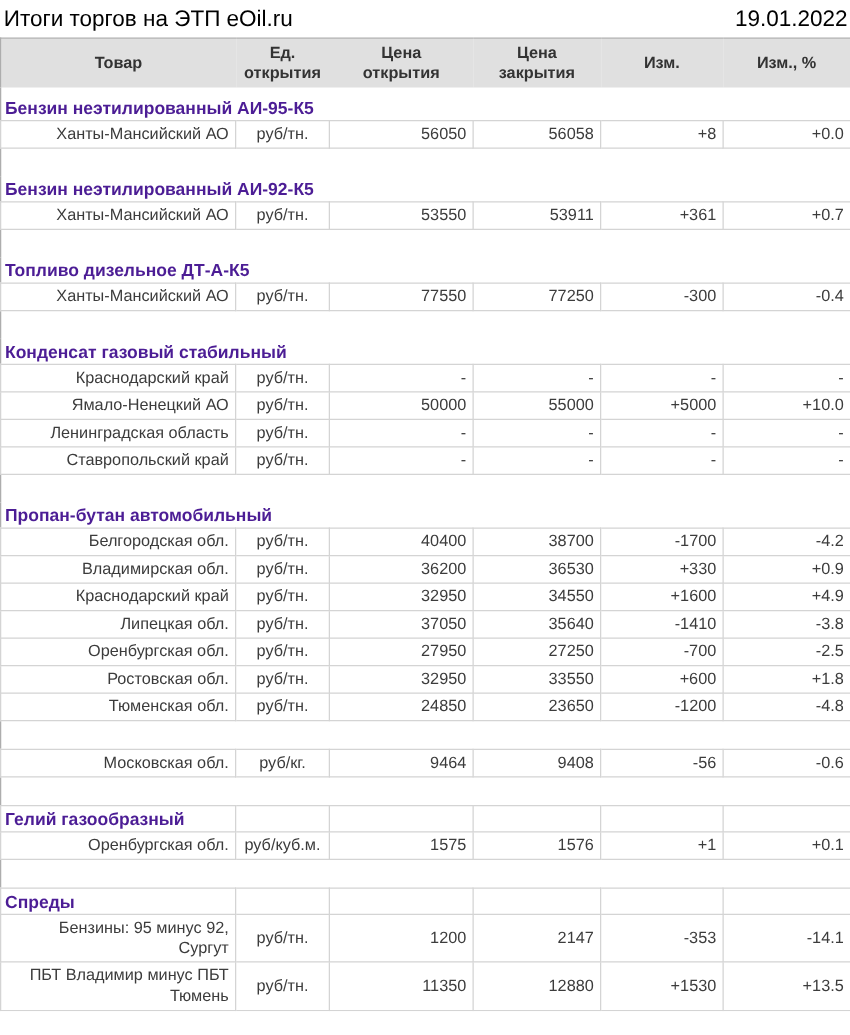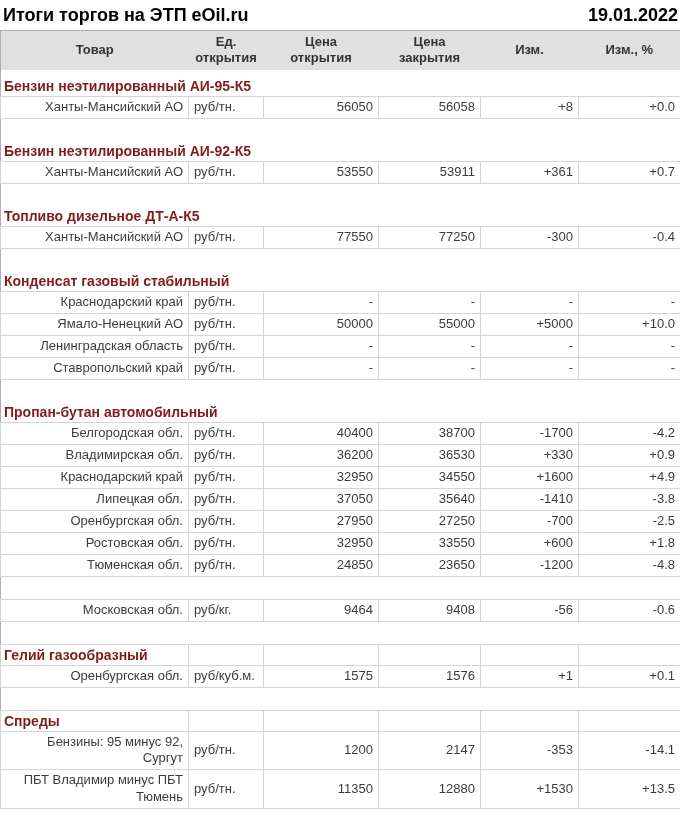--- a/index.html
+++ b/index.html
@@ -15,21 +15,21 @@
   .title-bar {
     display: flex;
     justify-content: space-between;
     align-items: baseline;
     padding: 5px 2px 4px 3px;
     box-sizing: border-box;
     height: 30px;
   }
   .title-text, .date-text {
     font-size: 18px;
-    font-weight: bold;
+    font-weight: normal;
     color: #000000;
     white-space: nowrap;
   }
   table.results {
     width: 680px;
     border-collapse: collapse;
     table-layout: fixed;
     border: 1px solid #adadad;
   }
   thead th {
@@ -47,38 +47,38 @@
     display: inline-block;
     max-width: 66px;
     line-height: 1.25;
   }
   tr.spacer-row td { height: 6px; padding: 0; }
   tr.gap-row td { height: 22px; padding: 0; }
   tr.section-row td {
     padding: 2px 4px 2px 3px;
     font-size: 14px;
     font-weight: bold;
-    color: #7f1d1d;
+    color: #4c1d95;
     white-space: nowrap;
     overflow: visible;
     height: 15px;
     vertical-align: middle;
   }
   tr.section-row.bordered td { border: 1px solid #d4d4d4; }
   tr.data-row td {
     border: 1px solid #d4d4d4;
     font-size: 13px;
     color: #3c3c3c;
     padding: 2px 5px;
     height: 17px;
     vertical-align: middle;
     line-height: 1.3;
   }
   td.col-product { text-align: right; padding-left: 4px; word-wrap: break-word; margin-left: 40px; }
-  td.col-unit { }
+  td.col-unit { text-align: center; }
   td.col-num { text-align: right; }
   .up   { color: #008000; }
   .down { color: #c00000; }
   .flat { color: #008000; }
 </style>
 </head>
 <body>
 
 <div class="report">
   <div class="title-bar">

